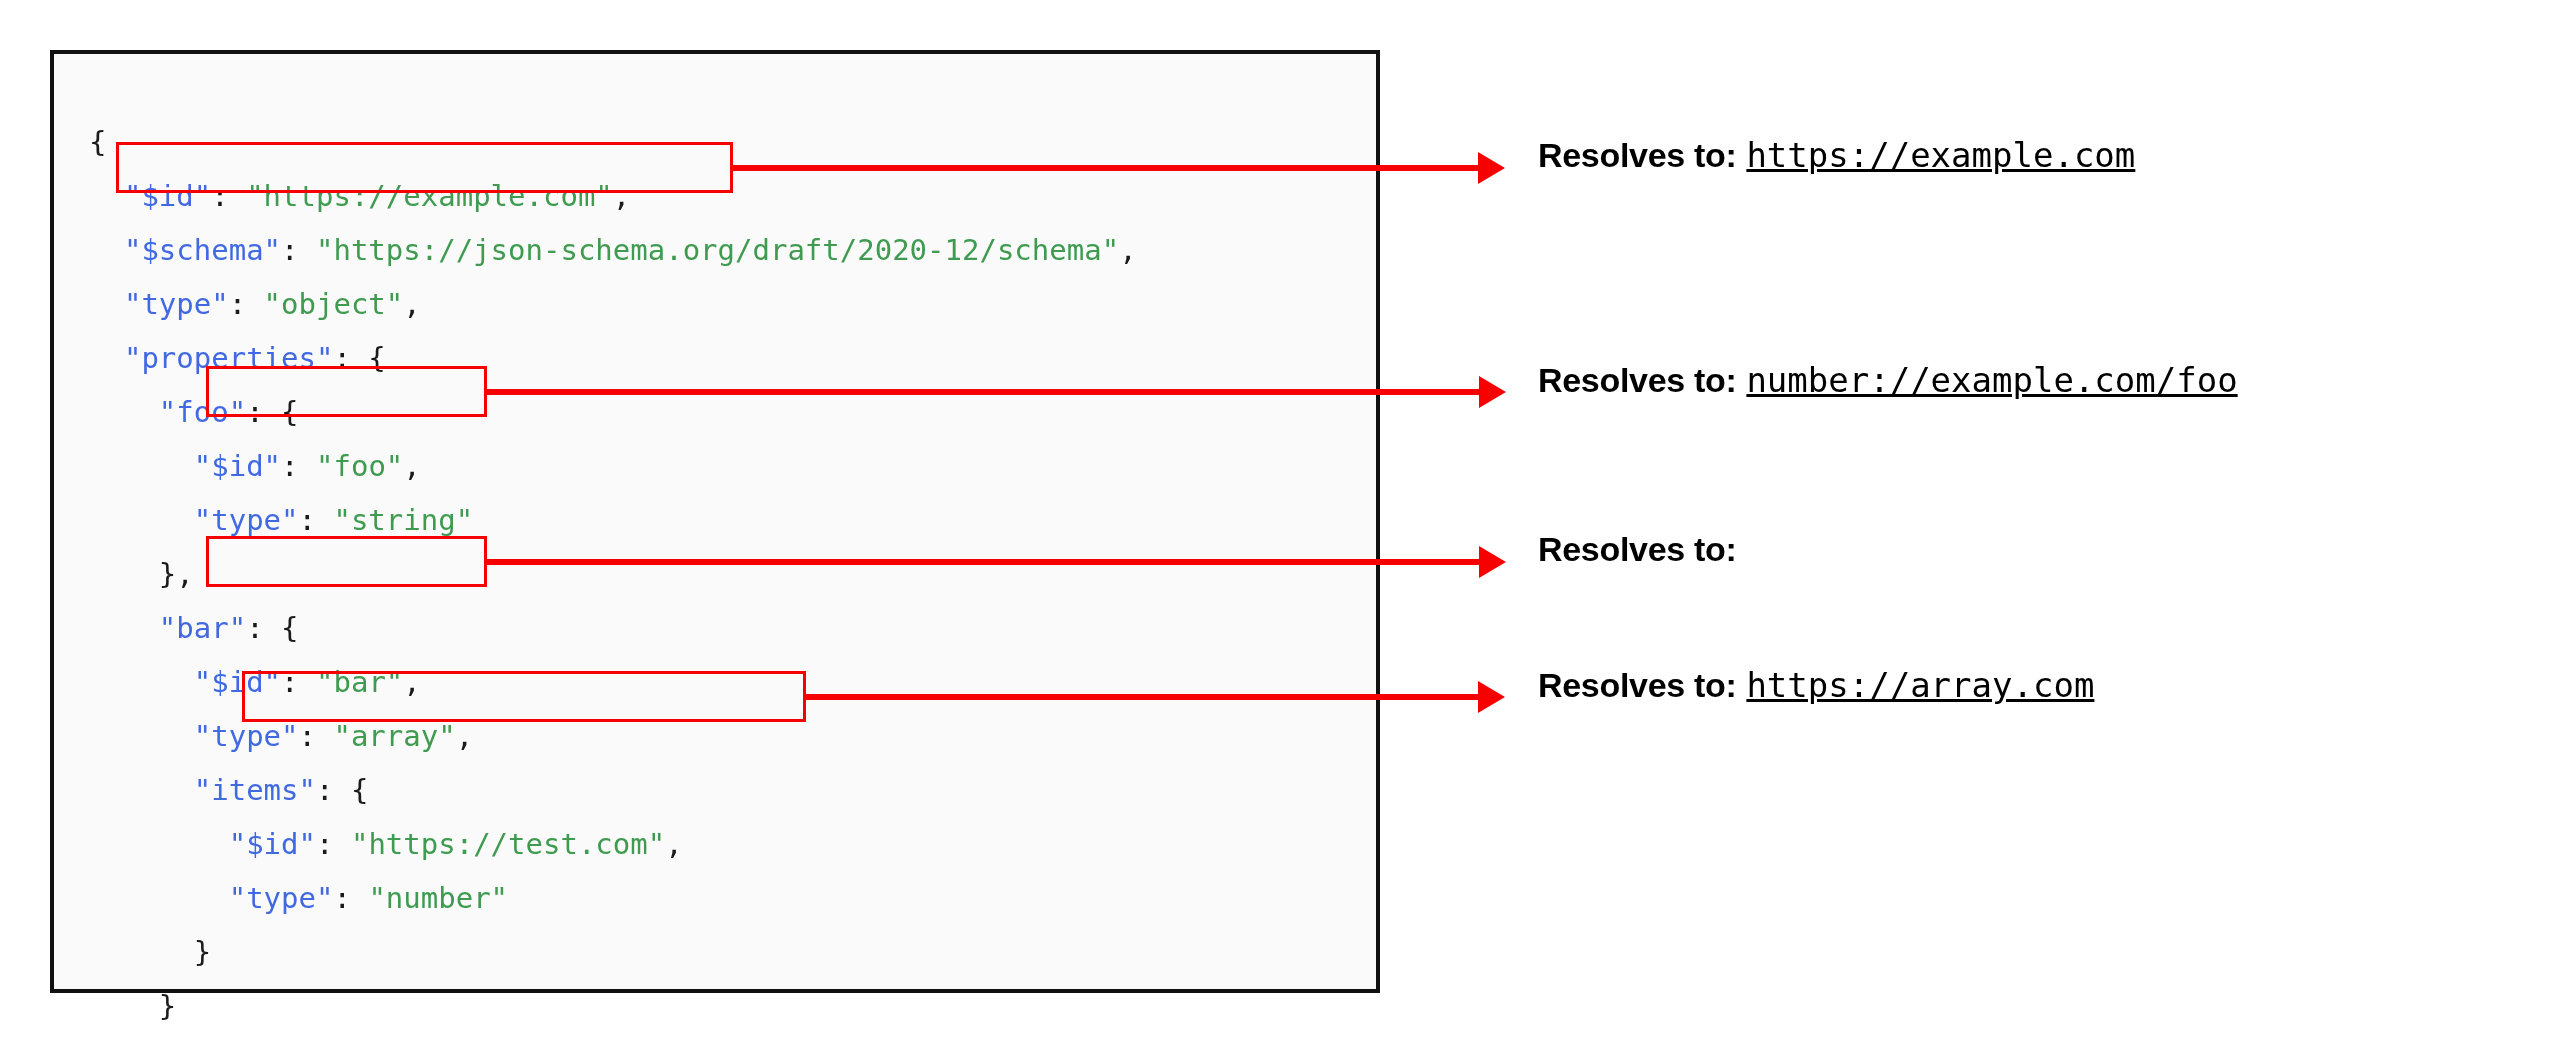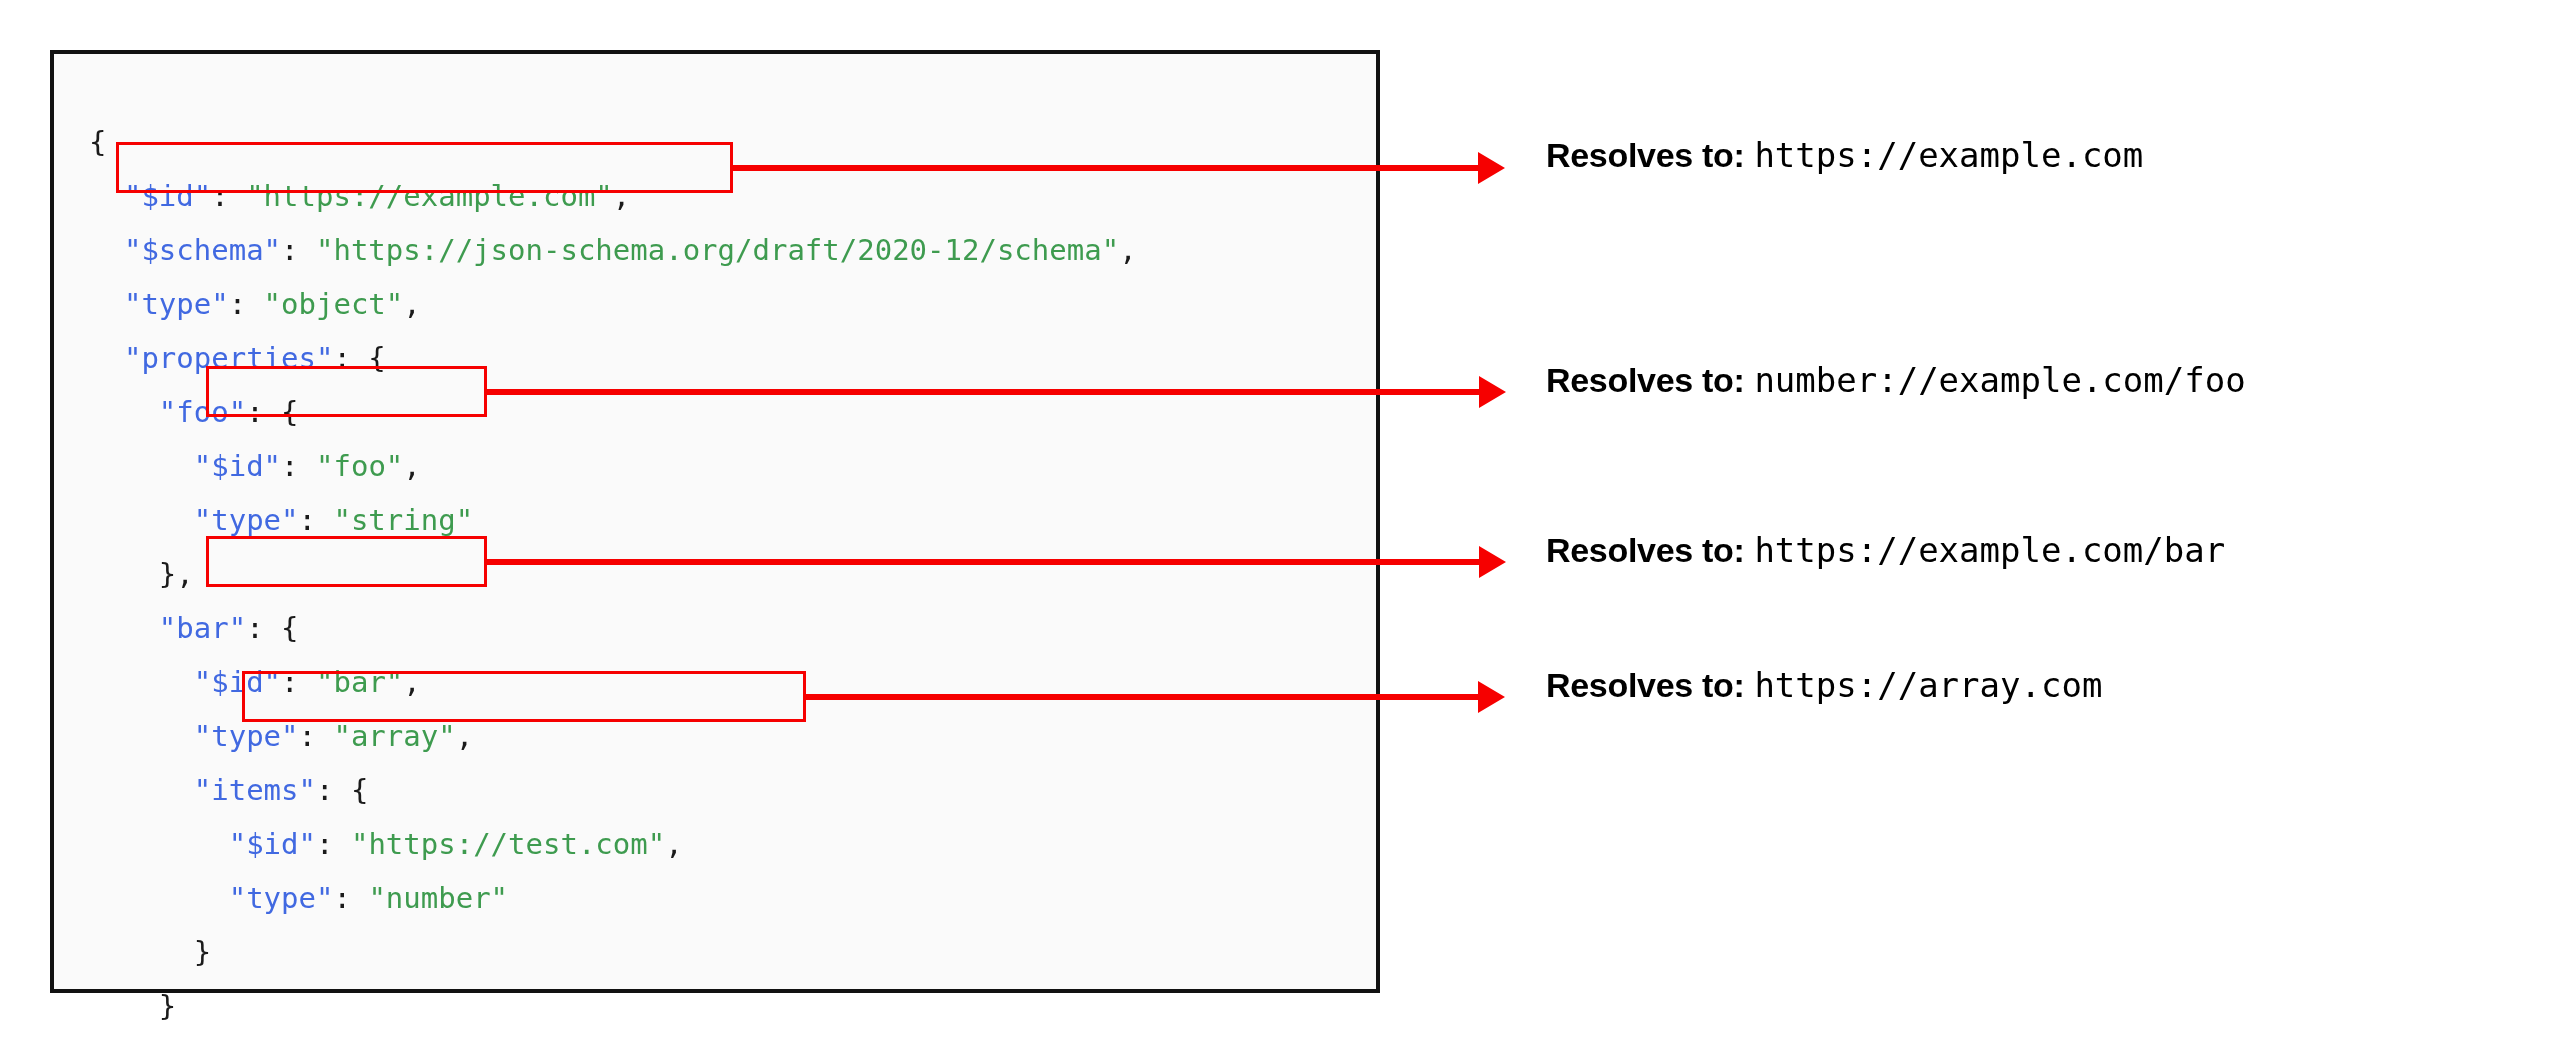--- a/index.html
+++ b/index.html
@@ -76,34 +76,34 @@
     border-left: 27px solid #f60000;
   }
 
   
   .resolve-row {
     position: absolute;
     left: 1538px;
     display: flex;
     align-items: baseline;
     white-space: nowrap;
-    margin-left: 8px;
   }
   .resolve-label {
     font-family: "Liberation Sans", sans-serif;
     font-weight: bold;
     font-size: 34px;
     color: #000000;
     letter-spacing: -0.3px;
   }
   .resolve-url {
     font-family: "DejaVu Sans Mono", "Liberation Mono", monospace;
     font-size: 34px;
     color: #000000;
     margin-left: 9.8px;
+    text-decoration: underline;
   }
 </style>
 </head>
 <body>
 
 <div id="page">
 
   <div id="code-block">
     <pre id="code-listing"><div class="code-line"><span></span><span class="tok-punc">{</span></div><div class="code-line"><span>  </span><span class="tok-key">"$id"</span><span class="tok-punc">: </span><span class="tok-str">"https://example.com"</span><span class="tok-punc">,</span></div><div class="code-line"><span>  </span><span class="tok-key">"$schema"</span><span class="tok-punc">: </span><span class="tok-str">"https://json-schema.org/draft/2020-12/schema"</span><span class="tok-punc">,</span></div><div class="code-line"><span>  </span><span class="tok-key">"type"</span><span class="tok-punc">: </span><span class="tok-str">"object"</span><span class="tok-punc">,</span></div><div class="code-line"><span>  </span><span class="tok-key">"properties"</span><span class="tok-punc">: {</span></div><div class="code-line"><span>    </span><span class="tok-key">"foo"</span><span class="tok-punc">: {</span></div><div class="code-line"><span>      </span><span class="tok-key">"$id"</span><span class="tok-punc">: </span><span class="tok-str">"foo"</span><span class="tok-punc">,</span></div><div class="code-line"><span>      </span><span class="tok-key">"type"</span><span class="tok-punc">: </span><span class="tok-str">"string"</span></div><div class="code-line"><span>    </span><span class="tok-punc">},</span></div><div class="code-line"><span>    </span><span class="tok-key">"bar"</span><span class="tok-punc">: {</span></div><div class="code-line"><span>      </span><span class="tok-key">"$id"</span><span class="tok-punc">: </span><span class="tok-str">"bar"</span><span class="tok-punc">,</span></div><div class="code-line"><span>      </span><span class="tok-key">"type"</span><span class="tok-punc">: </span><span class="tok-str">"array"</span><span class="tok-punc">,</span></div><div class="code-line"><span>      </span><span class="tok-key">"items"</span><span class="tok-punc">: {</span></div><div class="code-line"><span>        </span><span class="tok-key">"$id"</span><span class="tok-punc">: </span><span class="tok-str">"https://test.com"</span><span class="tok-punc">,</span></div><div class="code-line"><span>        </span><span class="tok-key">"type"</span><span class="tok-punc">: </span><span class="tok-str">"number"</span></div><div class="code-line"><span>      </span><span class="tok-punc">}</span></div><div class="code-line"><span>    </span><span class="tok-punc">}</span></div><div class="code-line"></div></pre>
   </div>
@@ -126,21 +126,20 @@
       <div class="resolve-row" style="top: 135px;">
         <span class="resolve-label">Resolves to:</span>
         <span class="resolve-url">https://example.com</span>
       </div>
       <div class="resolve-row" style="top: 360px;">
         <span class="resolve-label">Resolves to:</span>
         <span class="resolve-url">number://example.com/foo</span>
       </div>
       <div class="resolve-row" style="top: 530px;">
         <span class="resolve-label">Resolves to:</span>
-        <span class="resolve-url">https://example.com/bar</span>
       </div>
       <div class="resolve-row" style="top: 665px;">
         <span class="resolve-label">Resolves to:</span>
         <span class="resolve-url">https://array.com</span>
       </div>
     </div>
 
 </div>
 
 

